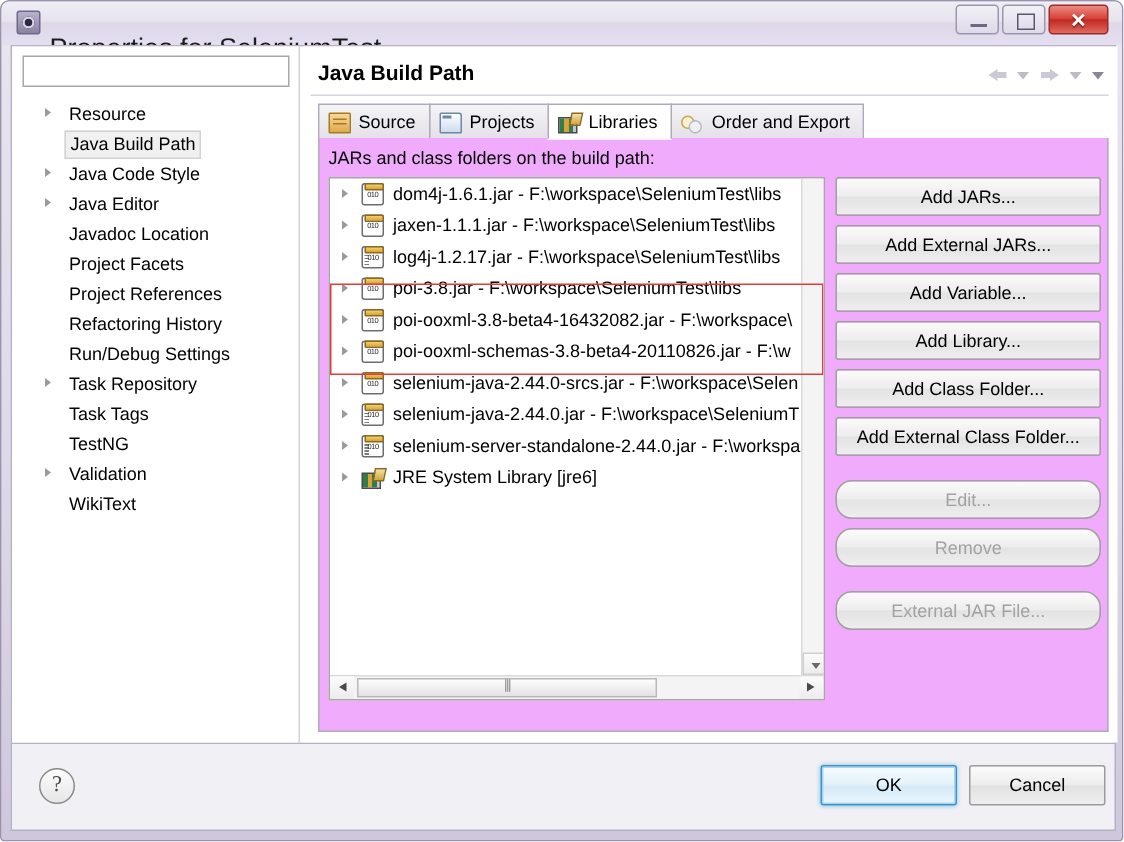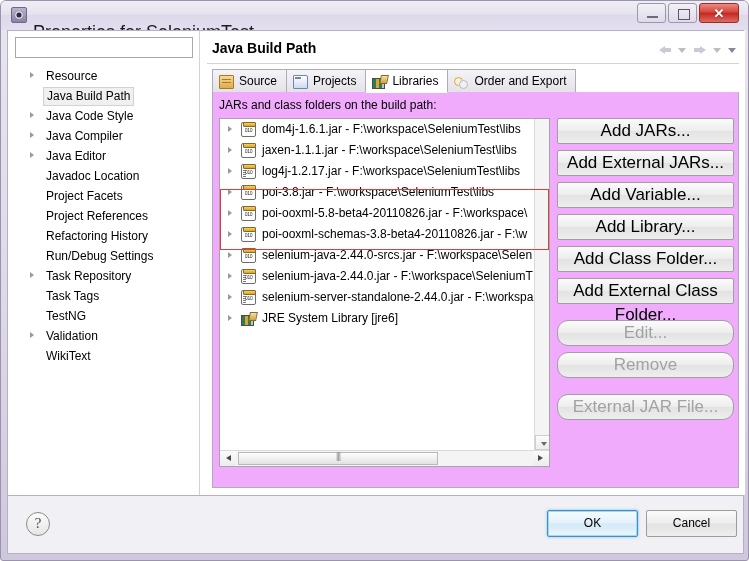--- a/index.html
+++ b/index.html
@@ -261,21 +261,21 @@
   #hs-thumb::after {
     content:"|||"; position:absolute; left:0; right:0; top:-2px; text-align:center;
     font-size:9px; color:#8a8a8a; letter-spacing:-1px;
   }
   
   #sidebuttons { position: absolute; left: 344px; top: 26px; width: 177px; }
   .sbtn {
     display: block; width: 177px; height: 26px; margin-bottom: 6px;
     background: linear-gradient(to bottom,#fbfbfb 0%,#ededed 48%,#e3e3e3 52%,#eeeeee 100%);
     border: 1px solid #a0a0a0; border-radius: 2px;
-    font-family: "Liberation Sans", sans-serif; font-size: 17px; color: #000;
+    font-family: "Liberation Sans", sans-serif; font-size: 12px; color: #000;
     text-align: center; line-height: 24px; cursor: default;
   }
   .sbtn.disabled { color: #a2a2a2; border-radius: 11px; }
   .sbtn.gap { margin-top: 16px; }
   
   #footer {
     position: absolute; left: 6px; top: 495px; width: 737px; height: 58px;
     background: #f1f0f4; border: 1px solid #b6b0c4; border-top: none;
   }
   #help-btn {
@@ -317,21 +317,20 @@
   <div id="body">
 
     <div id="leftpane">
       <div id="filter-wrap">
         <input id="filter-input" type="text" placeholder="" style="">
       </div>
       <div id="tree">
           <div class="tree-row"><span class="arrow"></span><span class="lbl">Resource</span></div>
           <div class="tree-row selected"><span class="lbl">Java Build Path</span></div>
           <div class="tree-row"><span class="arrow"></span><span class="lbl">Java Code Style</span></div>
-          <div class="tree-row"><span class="arrow"></span><span class="lbl">Java Compiler</span></div>
           <div class="tree-row"><span class="arrow"></span><span class="lbl">Java Editor</span></div>
           <div class="tree-row"><span class="lbl">Javadoc Location</span></div>
           <div class="tree-row"><span class="lbl">Project Facets</span></div>
           <div class="tree-row"><span class="lbl">Project References</span></div>
           <div class="tree-row"><span class="lbl">Refactoring History</span></div>
           <div class="tree-row"><span class="lbl">Run/Debug Settings</span></div>
           <div class="tree-row"><span class="arrow"></span><span class="lbl">Task Repository</span></div>
           <div class="tree-row"><span class="lbl">Task Tags</span></div>
           <div class="tree-row"><span class="lbl">TestNG</span></div>
           <div class="tree-row"><span class="arrow"></span><span class="lbl">Validation</span></div>
@@ -363,21 +362,21 @@
         <div id="jars-label">JARs and class folders on the build path:</div>
 
         <div id="listbox">
           <div id="listinner">
               <div class="list-row"><span class="larrow"></span><span class="lic ic-jar"></span><span>dom4j-1.6.1.jar - F:\workspace\SeleniumTest\libs</span></div>
               <div class="list-row"><span class="larrow"></span><span class="lic ic-jar"></span><span>jaxen-1.1.1.jar - F:\workspace\SeleniumTest\libs</span></div>
               <div class="list-row"><span class="larrow"></span><span class="lic ic-jar src">
                   <span class="bars"></span>
                 </span><span>log4j-1.2.17.jar - F:\workspace\SeleniumTest\libs</span></div>
               <div class="list-row"><span class="larrow"></span><span class="lic ic-jar"></span><span>poi-3.8.jar - F:\workspace\SeleniumTest\libs</span></div>
-              <div class="list-row"><span class="larrow"></span><span class="lic ic-jar"></span><span>poi-ooxml-5.8-beta4-20110826.jar - F:\workspace\</span></div>
+              <div class="list-row"><span class="larrow"></span><span class="lic ic-jar"></span><span>poi-ooxml-3.8-beta4-16432082.jar - F:\workspace\</span></div>
               <div class="list-row"><span class="larrow"></span><span class="lic ic-jar"></span><span>poi-ooxml-schemas-3.8-beta4-20110826.jar - F:\w</span></div>
               <div class="list-row"><span class="larrow"></span><span class="lic ic-jar"></span><span>selenium-java-2.44.0-srcs.jar - F:\workspace\Selen</span></div>
               <div class="list-row"><span class="larrow"></span><span class="lic ic-jar src">
                   <span class="bars"></span>
                 </span><span>selenium-java-2.44.0.jar - F:\workspace\SeleniumT</span></div>
               <div class="list-row"><span class="larrow"></span><span class="lic ic-jar src">
                   <span class="bars"></span>
                 </span><span>selenium-server-standalone-2.44.0.jar - F:\workspa</span></div>
               <div class="list-row"><span class="larrow"></span><span class="lic ic-jre"></span><span>JRE System Library [jre6]</span></div>
             </div>

